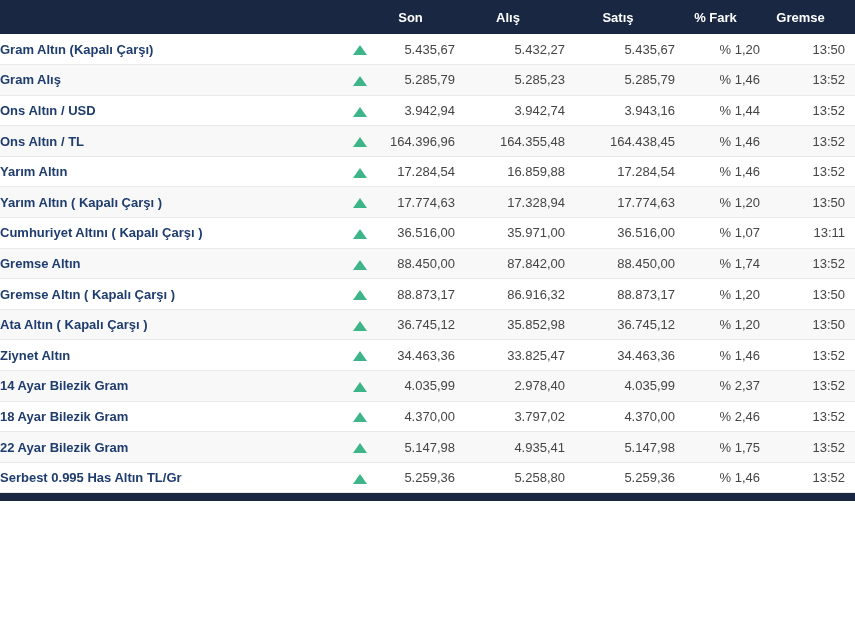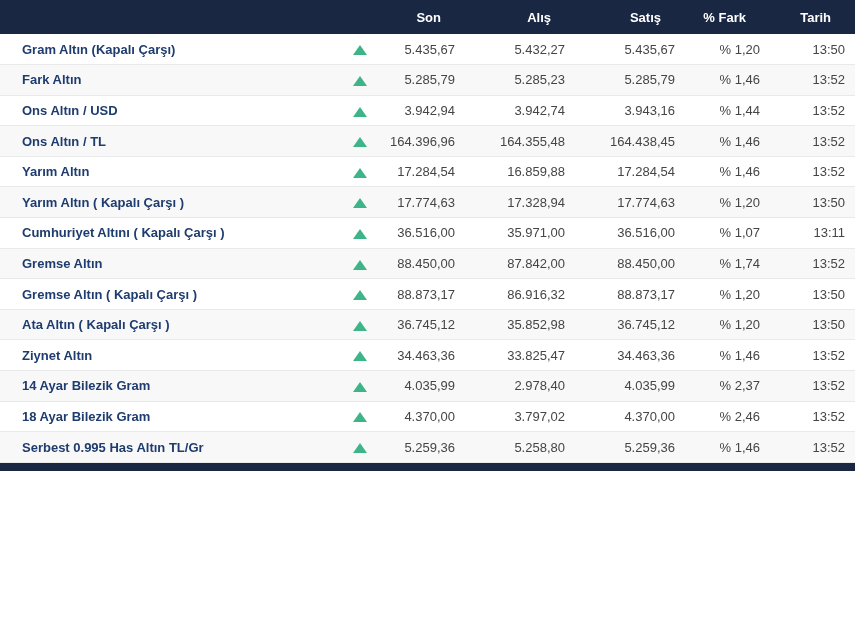--- a/index.html
+++ b/index.html
@@ -25,42 +25,42 @@
   col.c-satis { width: 110px; }
   col.c-fark  { width: 85px; }
   col.c-tarih { width: 85px; }
 
   thead th {
     background: var(--header-bg, #192742);
     color: #ffffff;
     font-size: 13px;
     font-weight: bold;
     height: 34px;
-    text-align: right;
+    text-align: center;
     padding-right: 24px;
     white-space: nowrap;
   }
   thead th.empty { padding: 0; }
 
   tbody tr { background: #ffffff; }
   tbody tr:nth-child(even) { background: var(--row-alt-bg, #f8f8f9); }
 
   tbody td {
     height: 30.6px;
     font-size: 13px;
     border-bottom: 1px solid #e9e9e9;
     color: #454545;
     white-space: nowrap;
   }
 
   td.name {
     color: var(--name-color, #1e3c6e);
     font-weight: bold;
     text-align: left;
-    padding-left: 22px;
+    padding-left: 0;
     cursor: pointer;
   }
 
   td.arrow { text-align: center; vertical-align: middle; }
 
   .tri {
     display: inline-block;
     width: 0;
     height: 0;
     border-left: 7px solid transparent;
@@ -91,35 +91,35 @@
       <col class="c-tarih">
   </colgroup>
   <thead>
     <tr>
       <th class="empty"></th>
       <th class="empty"></th>
       <th>Son</th>
       <th>Alış</th>
       <th>Satış</th>
       <th>% Fark</th>
-      <th>Tarih</th>
+      <th>Gremse</th>
     </tr>
   </thead>
   <tbody id="rows">
       <tr>
         <td class="name">Gram Altın (Kapalı Çarşı)</td>
         <td class="arrow"><span class="tri"></span></td>
         <td class="val">5.435,67</td>
         <td class="val">5.432,27</td>
         <td class="val">5.435,67</td>
         <td class="val">% 1,20</td>
         <td class="val">13:50</td>
       </tr>
       <tr>
-        <td class="name">Fark Altın</td>
+        <td class="name">Gram Alış</td>
         <td class="arrow"><span class="tri"></span></td>
         <td class="val">5.285,79</td>
         <td class="val">5.285,23</td>
         <td class="val">5.285,79</td>
         <td class="val">% 1,46</td>
         <td class="val">13:52</td>
       </tr>
       <tr>
         <td class="name">Ons Altın / USD</td>
         <td class="arrow"><span class="tri"></span></td>
@@ -213,20 +213,29 @@
       <tr>
         <td class="name">18 Ayar Bilezik Gram</td>
         <td class="arrow"><span class="tri"></span></td>
         <td class="val">4.370,00</td>
         <td class="val">3.797,02</td>
         <td class="val">4.370,00</td>
         <td class="val">% 2,46</td>
         <td class="val">13:52</td>
       </tr>
       <tr>
+        <td class="name">22 Ayar Bilezik Gram</td>
+        <td class="arrow"><span class="tri"></span></td>
+        <td class="val">5.147,98</td>
+        <td class="val">4.935,41</td>
+        <td class="val">5.147,98</td>
+        <td class="val">% 1,75</td>
+        <td class="val">13:52</td>
+      </tr>
+      <tr>
         <td class="name">Serbest 0.995 Has Altın TL/Gr</td>
         <td class="arrow"><span class="tri"></span></td>
         <td class="val">5.259,36</td>
         <td class="val">5.258,80</td>
         <td class="val">5.259,36</td>
         <td class="val">% 1,46</td>
         <td class="val">13:52</td>
       </tr>
     </tbody>
 </table>

